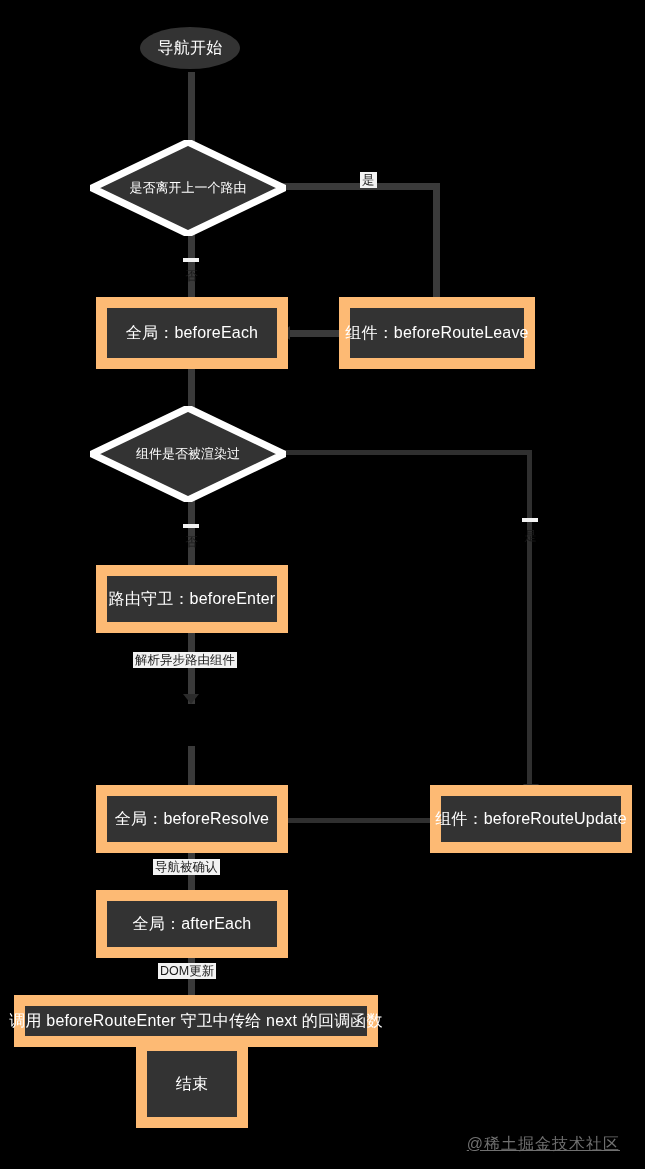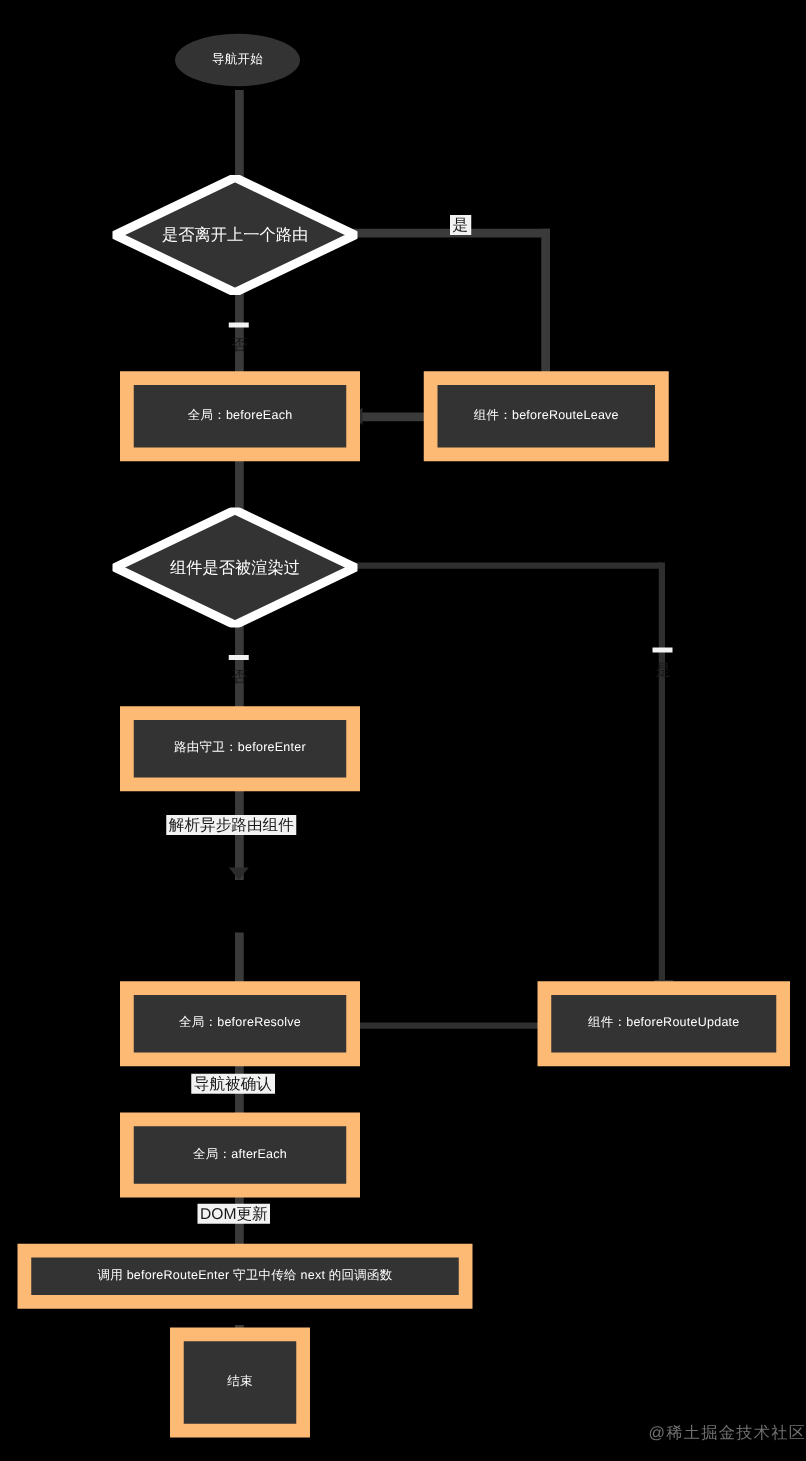--- a/index.html
+++ b/index.html
@@ -34,21 +34,21 @@
   .node > .inner {
     width: 100%;
     height: 100%;
     box-sizing: border-box;
     background: #333333;
     color: #ffffff;
     display: flex;
     align-items: center;
     justify-content: center;
     text-align: center;
-    font-size: 10px;
+    font-size: 16px;
     line-height: 1.25;
     letter-spacing: .2px;
     white-space: nowrap;
   }
 
   
   .node.ellipse { padding: 10px 12px; background: transparent; }
   .node.ellipse > .inner {
     border-radius: 50%;
     background: #333333;
@@ -119,28 +119,29 @@
   .elabel.vertical {
     writing-mode: vertical-rl;
     text-orientation: upright;
     letter-spacing: 0;
     padding: 2px 1px;
   }
 
   
   #watermark {
     position: absolute;
-    right: 0;
+    right: 25px;
     bottom: 14px;
     color: #7d7d7d;
-    font-size: 13px;
+    font-size: 16px;
     letter-spacing: 1px;
     z-index: 9;
     white-space: nowrap;
     opacity: .9;
+    text-decoration: underline;
   }
 </style>
 </head>
 <body>
 
 <div id="canvas">
 
   <div class="edge v" style="left:188px; top:72px; height:100px;"></div>
   <div class="arrow down" style="left:183px; top:162px;"></div>
 
@@ -222,21 +223,21 @@
   </div>
 
   <div class="node" style="left:96px; top:890px; width:192px; height:68px;">
     <div class="inner">全局：afterEach</div>
   </div>
 
   <div class="node" style="left:14px; top:995px; width:364px; height:52px;">
     <div class="inner">调用 beforeRouteEnter 守卫中传给 next 的回调函数</div>
   </div>
 
-  <div class="node" style="left:136px; top:1062px; width:112px; height:88px;">
+  <div class="node" style="left:136px; top:1040px; width:112px; height:88px;">
     <div class="inner">结束</div>
   </div>
 
   <div class="elabel" style="left:360px; top:172px;">是</div>
 
   <div class="elabel vertical" style="left:183px; top:258px;">否</div>
 
   <div class="elabel vertical" style="left:522px; top:518px;">是</div>
 
   <div class="elabel vertical" style="left:183px; top:524px;">否</div>

